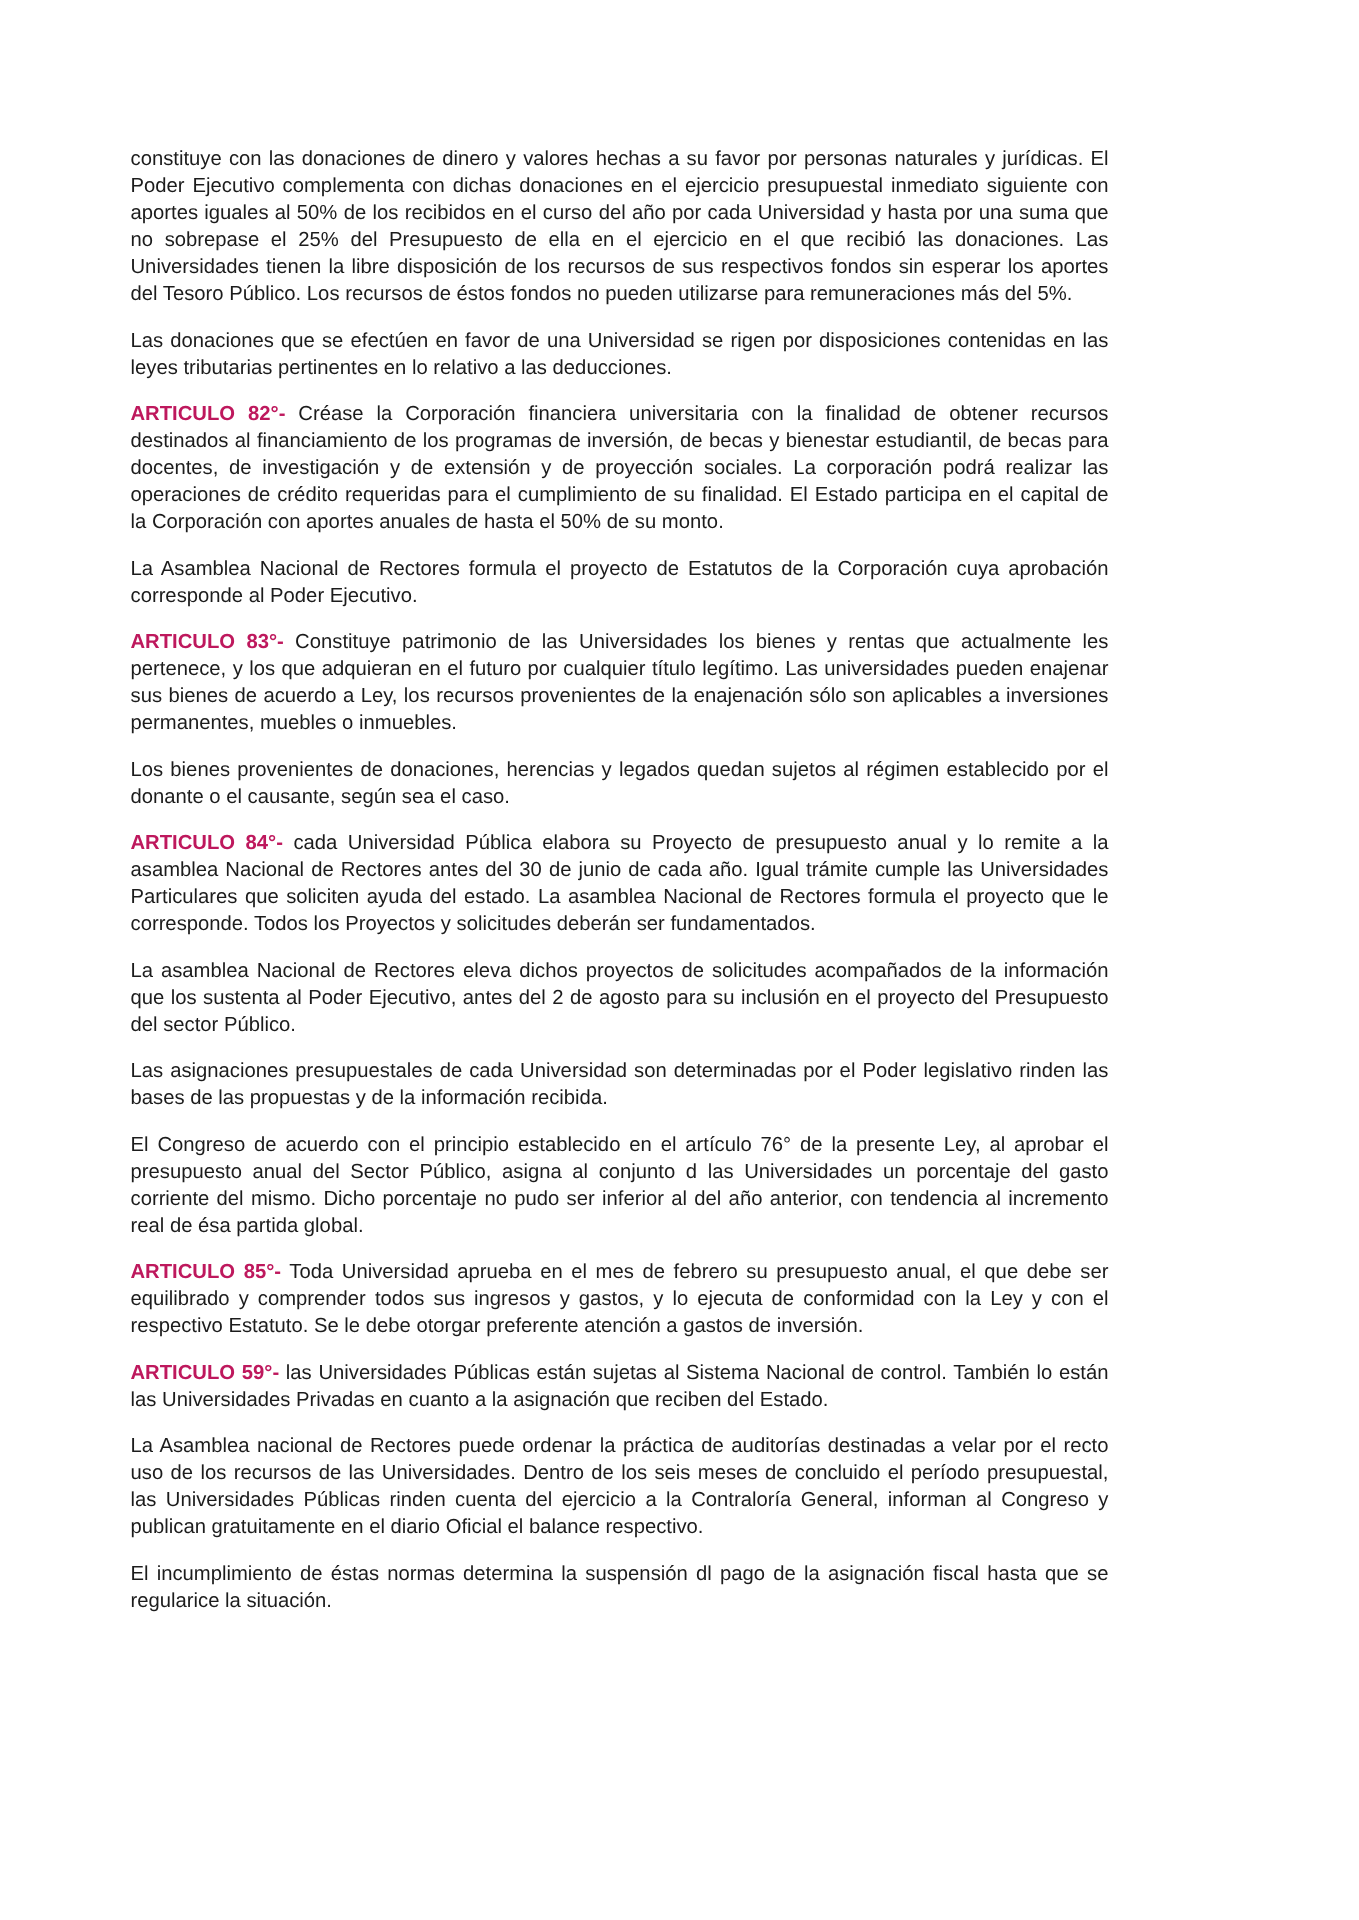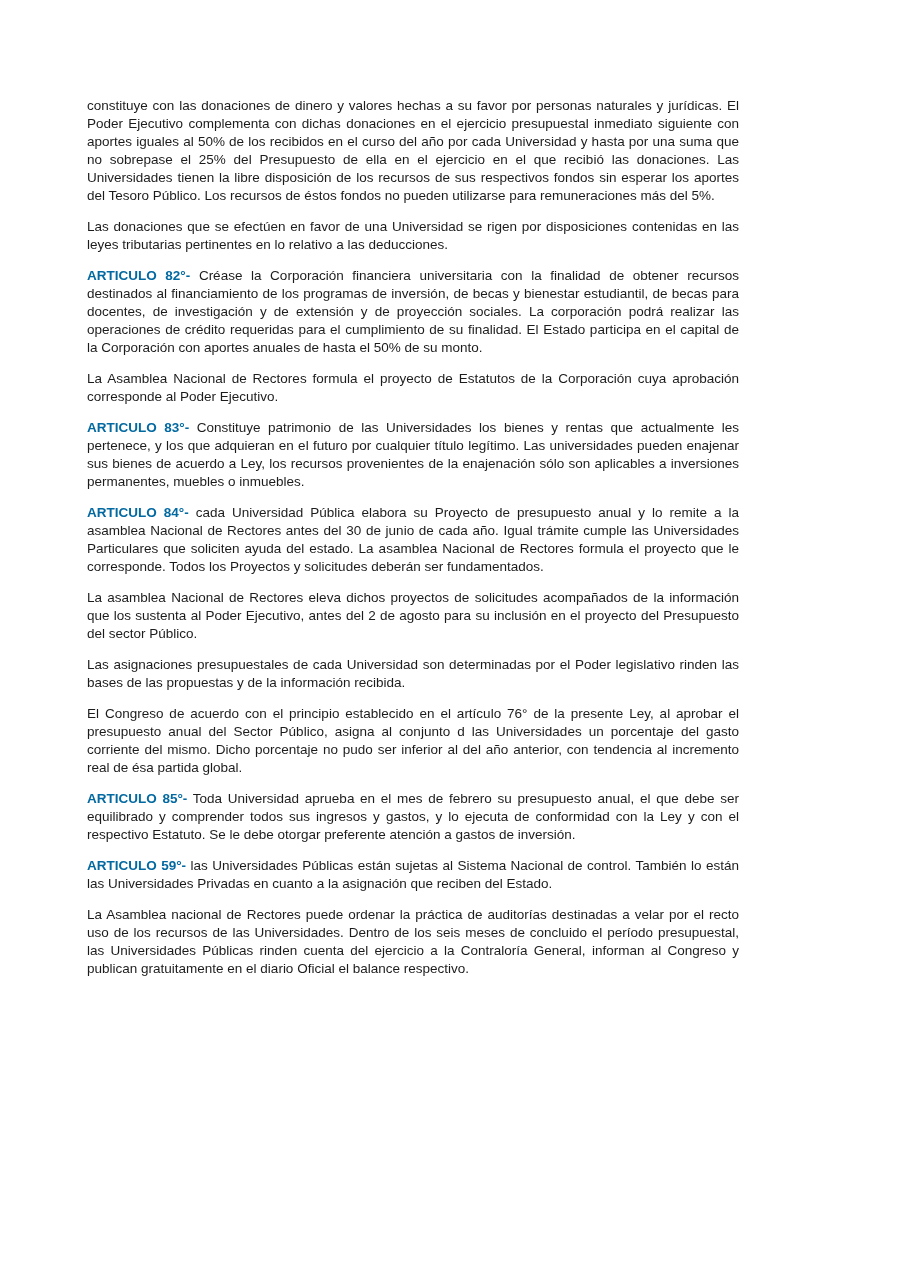--- a/index.html
+++ b/index.html
@@ -18,32 +18,34 @@
     line-height: 18px;
     color: #1c1c1c;
     overflow: hidden;
   }
   .page p {
     margin: 0 0 13px 0;
     text-align: justify;
   }
   .page p b {
     font-weight: bold;
-    color: #0369a1;
+    color: #be185d;
   }
 </style>
 </head>
 <body>
 
 <div class="page">
   <p><b></b><span>constituye con las donaciones de dinero y valores hechas a su favor por personas naturales y jurídicas. El Poder Ejecutivo complementa con dichas donaciones en el ejercicio presupuestal inmediato siguiente con aportes iguales al 50% de los recibidos en el curso del año por cada Universidad y hasta por una suma que no sobrepase el 25% del Presupuesto de ella en el ejercicio en el que recibió las donaciones. Las Universidades tienen la libre disposición de los recursos de sus respectivos fondos sin esperar los aportes del Tesoro Público. Los recursos de éstos fondos no pueden utilizarse para remuneraciones más del 5%.</span></p>
   <p><b></b><span>Las donaciones que se efectúen en favor de una Universidad se rigen por disposiciones contenidas en las leyes tributarias pertinentes en lo relativo a las deducciones.</span></p>
   <p><b>ARTICULO 82°-</b><span> Créase la Corporación financiera universitaria con la finalidad de obtener recursos destinados al financiamiento de los programas de inversión, de becas y bienestar estudiantil, de becas para docentes, de investigación y de extensión y de proyección sociales. La corporación podrá realizar las operaciones de crédito requeridas para el cumplimiento de su finalidad. El Estado participa en el capital de la Corporación con aportes anuales de hasta el 50% de su monto.</span></p>
   <p><b></b><span>La Asamblea Nacional de Rectores formula el proyecto de Estatutos de la Corporación cuya aprobación corresponde al Poder Ejecutivo.</span></p>
   <p><b>ARTICULO 83°-</b><span> Constituye patrimonio de las Universidades los bienes y rentas que actualmente les pertenece, y los que adquieran en el futuro por cualquier título legítimo. Las universidades pueden enajenar sus bienes de acuerdo a Ley, los recursos provenientes de la enajenación sólo son aplicables a inversiones permanentes, muebles o inmuebles.</span></p>
+  <p><b></b><span>Los bienes provenientes de donaciones, herencias y legados quedan sujetos al régimen establecido por el donante o el causante, según sea el caso.</span></p>
   <p><b>ARTICULO 84°-</b><span> cada Universidad Pública elabora su Proyecto de presupuesto anual y lo remite a la asamblea Nacional de Rectores antes del 30 de junio de cada año. Igual trámite cumple las Universidades Particulares que soliciten ayuda del estado. La asamblea Nacional de Rectores formula el proyecto que le corresponde. Todos los Proyectos y solicitudes deberán ser fundamentados.</span></p>
   <p><b></b><span>La asamblea Nacional de Rectores eleva dichos proyectos de solicitudes acompañados de la información que los sustenta al Poder Ejecutivo, antes del 2 de agosto para su inclusión en el proyecto del Presupuesto del sector Público.</span></p>
   <p><b></b><span>Las asignaciones presupuestales de cada Universidad son determinadas por el Poder legislativo rinden las bases de las propuestas y de la información recibida.</span></p>
   <p><b></b><span>El Congreso de acuerdo con el principio establecido en el artículo 76° de la presente Ley, al aprobar el presupuesto anual del Sector Público, asigna al conjunto d las Universidades un porcentaje del gasto corriente del mismo. Dicho porcentaje no pudo ser inferior al del año anterior, con tendencia al incremento real de ésa partida global.</span></p>
   <p><b>ARTICULO 85°-</b><span> Toda Universidad aprueba en el mes de febrero su presupuesto anual, el que debe ser equilibrado y comprender todos sus ingresos y gastos, y lo ejecuta de conformidad con la Ley y con el respectivo Estatuto. Se le debe otorgar preferente atención a gastos de inversión.</span></p>
   <p><b>ARTICULO 59°-</b><span> las Universidades Públicas están sujetas al Sistema Nacional de control. También lo están las Universidades Privadas en cuanto a la asignación que reciben del Estado.</span></p>
   <p><b></b><span>La Asamblea nacional de Rectores puede ordenar la práctica de auditorías destinadas a velar por el recto uso de los recursos de las Universidades. Dentro de los seis meses de concluido el período presupuestal, las Universidades Públicas rinden cuenta del ejercicio a la Contraloría General, informan al Congreso y publican gratuitamente en el diario Oficial el balance respectivo.</span></p>
+  <p><b></b><span>El incumplimiento de éstas normas determina la suspensión dl pago de la asignación fiscal hasta que se regularice la situación.</span></p>
 </div>
 
 </body></html>

